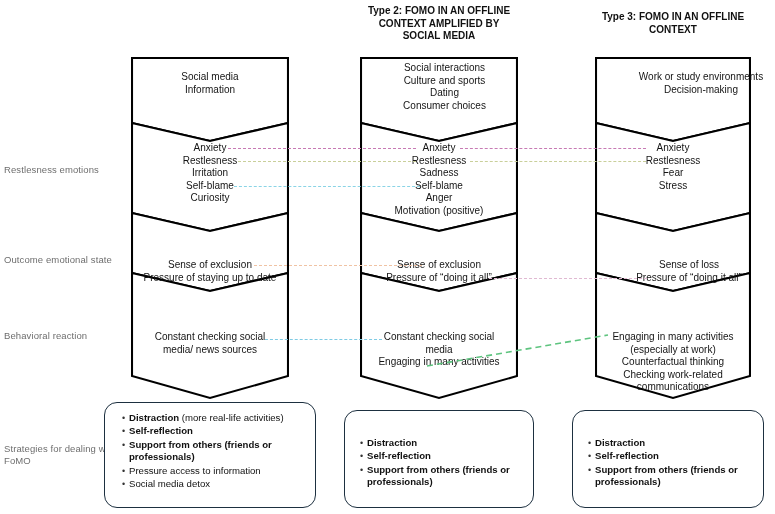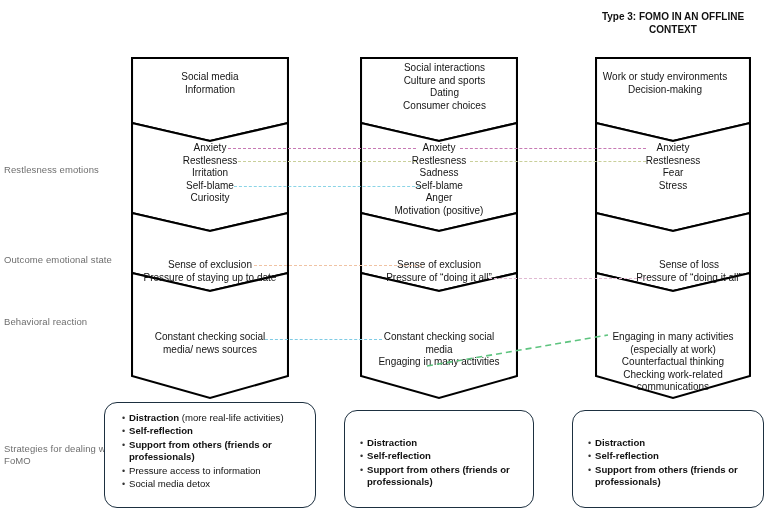--- a/index.html
+++ b/index.html
@@ -74,24 +74,28 @@
   .b{font-weight:bold;text-align:center;}
 </style>
 </head>
 <body>
 
 <div id="stage">
 
   <div class="row-label" style="top:164px">Restlesness emotions</div>
   <div class="row-label" style="top:254px">Outcome emotional
 state</div>
-  <div class="row-label" style="top:316px">Behavioral reaction</div>
+  <div class="row-label" style="top:330px">Behavioral reaction</div>
   <div class="row-label" style="top:443px">Strategies for dealing
 with FoMO</div>
 
+  <div class="col-head" style="left:360px;top:5px;width:158px;">Type 2: FOMO IN AN
+OFFLINE CONTEXT
+AMPLIFIED BY SOCIAL
+MEDIA</div>
   <div class="col-head" style="left:595px;top:11px;width:156px;">Type 3: FOMO IN AN
 OFFLINE CONTEXT</div>
 
   <div class="chev-col" style="left:131px;top:57px;">
     <svg width="158" height="343" viewBox="0 0 158 343">
       <path d="M1,1 L157,1 L157,66 L79,84 L1,66 Z" fill="#fff" stroke="#000" stroke-width="2.1"></path>
       <path d="M1,66 L79,84 L157,66 L157,156 L79,174 L1,156 Z" fill="#fff" stroke="#000" stroke-width="2.1"></path>
       <path d="M1,156 L79,174 L157,156 L157,216 L79,234 L1,216 Z" fill="#fff" stroke="#000" stroke-width="2.1"></path>
       <path d="M1,216 L79,234 L157,216 L157,319 L79,341 L1,319 Z" fill="#fff" stroke="#000" stroke-width="2.1"></path>
     </svg>
@@ -133,21 +137,21 @@
 Engaging in many activities</div>
 
   <div class="chev-col" style="left:595px;top:57px;">
     <svg width="156" height="343" viewBox="0 0 156 343">
       <path d="M1,1 L155,1 L155,66 L78,84 L1,66 Z" fill="#fff" stroke="#000" stroke-width="2.1"></path>
       <path d="M1,66 L78,84 L155,66 L155,156 L78,174 L1,156 Z" fill="#fff" stroke="#000" stroke-width="2.1"></path>
       <path d="M1,156 L78,174 L155,156 L155,216 L78,234 L1,216 Z" fill="#fff" stroke="#000" stroke-width="2.1"></path>
       <path d="M1,216 L78,234 L155,216 L155,319 L78,341 L1,319 Z" fill="#fff" stroke="#000" stroke-width="2.1"></path>
     </svg>
   </div>
-  <div class="seg-text" style="left:595px;top:71px;width:140px;">Work or study environments
+  <div class="seg-text" style="left:595px;top:71px;width:140px;padding-left:36px;">Work or study environments
 Decision-making</div>
   <div class="seg-text" style="left:595px;top:142px;width:156px;">Anxiety
 Restlesness
 Fear
 Stress</div>
   <div class="seg-text" style="left:595px;top:259px;width:188px;">Sense of loss
 Pressure of “doing it all”</div>
   <div class="seg-text" style="left:595px;top:331px;width:156px;">Engaging in many activities
 (especially at work)
 Counterfactual thinking

